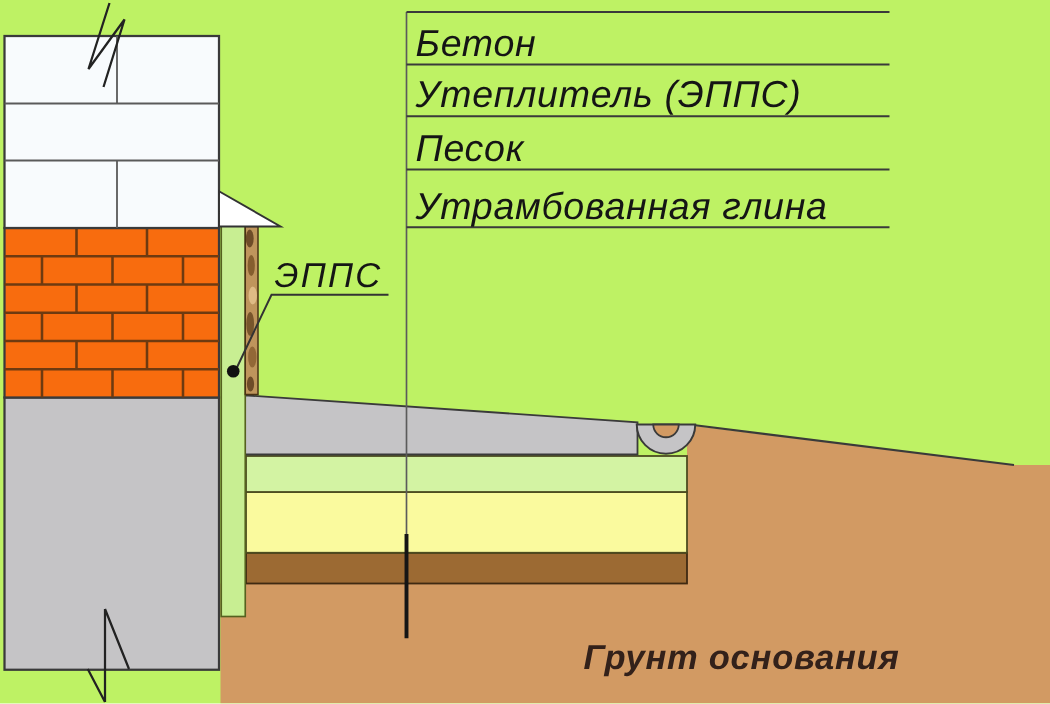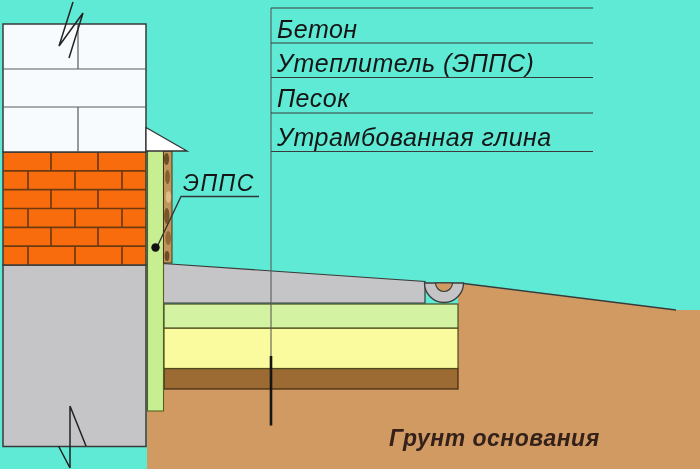--- a/index.html
+++ b/index.html
@@ -1,16 +1,16 @@
 <!DOCTYPE html>
 <html><head>
 <meta charset="utf-8">
 <style>
   html,body{margin:0;padding:0;background:#ffffff;}
-  .stage{position:relative;width:700px;height:469px;background:#5eead4;overflow:hidden;
+  .stage{position:relative;width:700px;height:469px;background:#bef264;overflow:hidden;
          font-family:"Liberation Sans","DejaVu Sans",sans-serif;}
   svg{display:block;}
   .lbl{font-family:"Liberation Sans","DejaVu Sans",sans-serif;
        font-style:italic;font-size:25px;fill:#151515;letter-spacing:0.5px;}
   .lbl-small{font-family:"Liberation Sans","DejaVu Sans",sans-serif;
        font-style:italic;font-size:23px;fill:#151515;letter-spacing:1.5px;}
   .lbl-ground{font-family:"Liberation Sans","DejaVu Sans",sans-serif;
        font-style:italic;font-weight:700;font-size:23px;fill:#33211a;letter-spacing:0.5px;}
 </style>
 </head>

